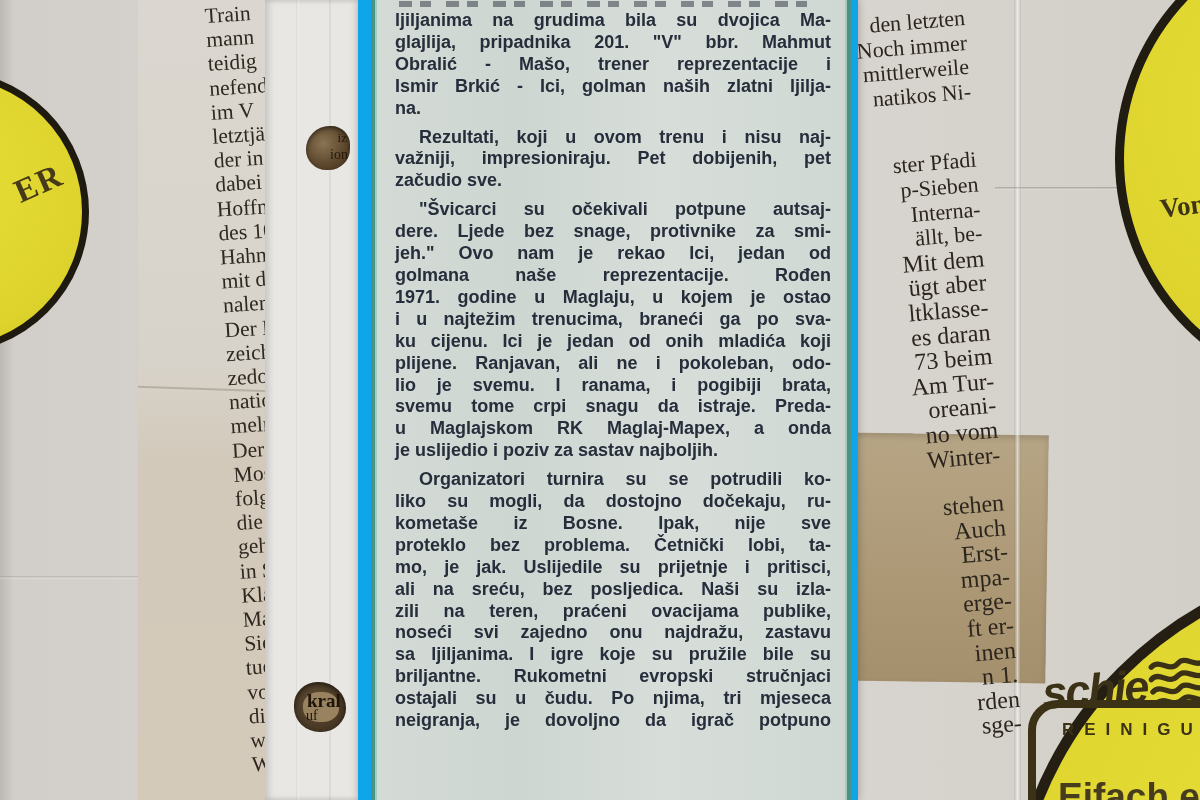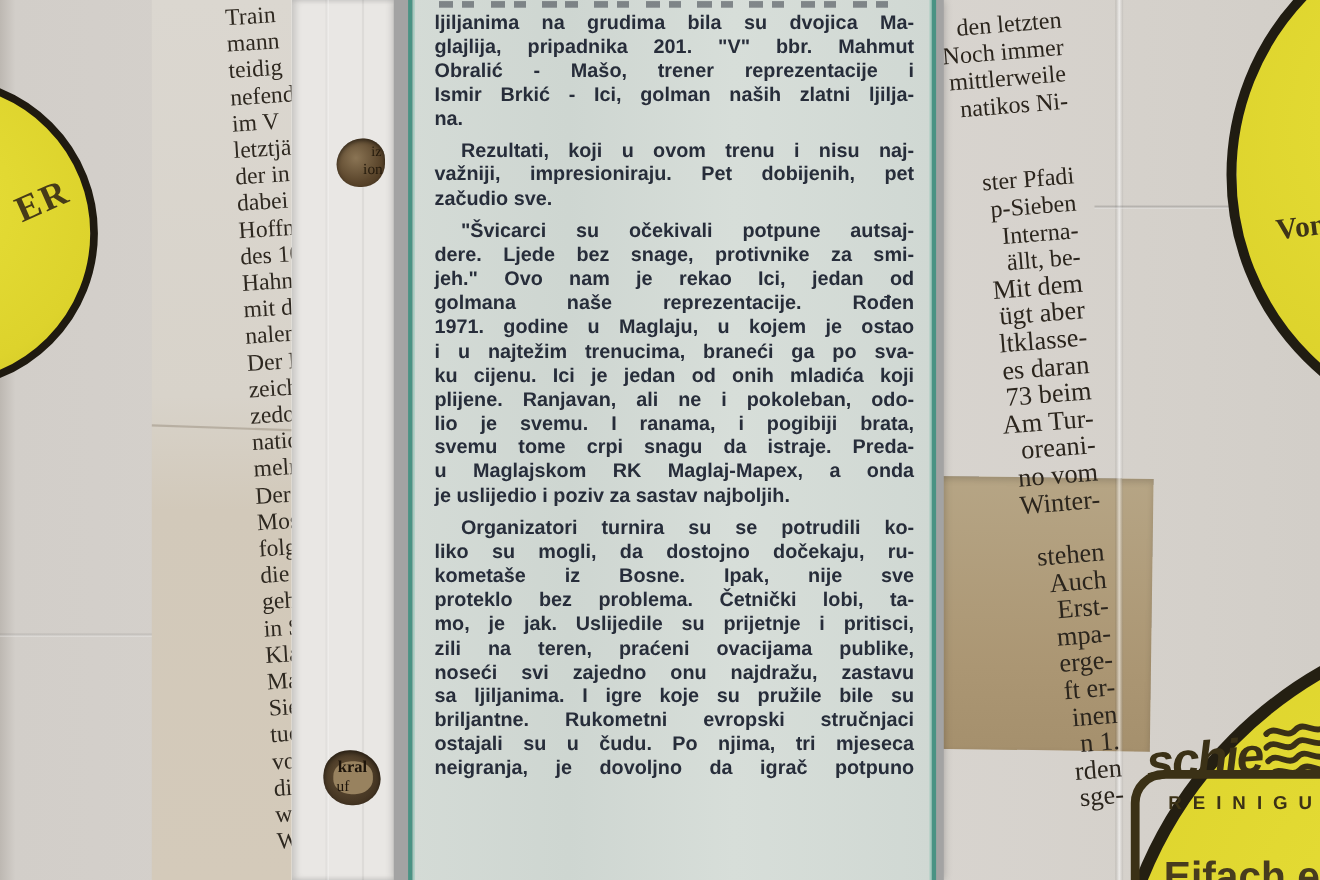--- a/index.html
+++ b/index.html
@@ -32,25 +32,25 @@
   .hole-top{left:41px;top:126px;width:44px;height:44px;border-radius:58% 46% 52% 50%;
       background:radial-gradient(circle at 40% 40%,#8a7454 0,#5a452b 60%,#463télé;);
       background:radial-gradient(circle at 40% 40%,#8a7454 0,#5a452b 60%,#46331d 100%);
       box-shadow:inset 0 2px 4px rgba(0,0,0,.5);color:#241a0c;}
   .hole-top .hfa{position:absolute;right:3px;top:4px;font-size:13px;}
   .hole-top .hfb{position:absolute;right:2px;top:21px;font-size:14px;}
   .hole-bottom{left:29px;top:682px;width:52px;height:50px;border-radius:48% 55% 50% 52%;
       background:radial-gradient(circle at 45% 45%,#6b563a 0,#4a3a26 55%,#38291a 100%);
       box-shadow:inset 0 2px 5px rgba(0,0,0,.5);}
   .hole-bottom .patch{position:absolute;left:9px;top:10px;width:36px;height:30px;border-radius:45%;background:#98825f;}
-  .hole-bottom .hfa{position:absolute;left:13px;top:8px;font-size:15px;font-weight:bold;color:#1d140a;}
+  .hole-bottom .hfa{position:absolute;left:13px;top:8px;font-size:19px;font-weight:bold;color:#1d140a;}
   .hole-bottom .hfb{position:absolute;left:12px;top:26px;font-size:14px;color:#1d140a;}
 
   
-  .center-backing{left:358px;top:0;width:500px;height:800px;z-index:5;background:#a3a3a3;
+  .center-backing{left:358px;top:0;width:500px;height:800px;z-index:5;background:#0ea5e9;
       box-shadow:0 0 8px rgba(0,0,0,.28);}
   .center-clip{position:absolute;left:13px;top:0;width:472px;height:800px;
       border-left:4px solid #4a9384;border-right:4px solid #4a9384;
       box-shadow:inset 2px 0 0 #a5ccc0, inset -2px 0 0 #a5ccc0;
       background:linear-gradient(90deg,#d4dbd6 0,#ced6d1 30%,#d7ded9 62%,#d0d8d3 100%);}
   .cut-remnant{position:absolute;top:1px;left:24px;right:26px;height:6px;opacity:.5;
       background:repeating-linear-gradient(90deg,#2a2f3a 0 13px,transparent 13px 21px,#2a2f3a 21px 32px,transparent 32px 47px);}
   .article{position:absolute;top:10px;left:20px;right:16px;
       font-family:"Liberation Sans",sans-serif;font-weight:700;font-size:18px;line-height:21.9px;
       color:#272d3a;letter-spacing:0;}
@@ -222,20 +222,21 @@
             <div class="aline">svemu tome crpi snagu da istraje. Preda-</div>
             <div class="aline">u Maglajskom RK Maglaj-Mapex, a onda</div>
             <div class="aline last">je uslijedio i poziv za sastav najboljih.</div>
           </div>
           <div class="para">
             <div class="aline first">Organizatori turnira su se potrudili ko-</div>
             <div class="aline">liko su mogli, da dostojno dočekaju, ru-</div>
             <div class="aline">kometaše iz Bosne. Ipak, nije sve</div>
             <div class="aline">proteklo bez problema. Četnički lobi, ta-</div>
             <div class="aline">mo, je jak. Uslijedile su prijetnje i pritisci,</div>
+            <div class="aline">ali na sreću, bez posljedica. Naši su izla-</div>
             <div class="aline">zili na teren, praćeni ovacijama publike,</div>
             <div class="aline">noseći svi zajedno onu najdražu, zastavu</div>
             <div class="aline">sa ljiljanima. I igre koje su pružile bile su</div>
             <div class="aline">briljantne. Rukometni evropski stručnjaci</div>
             <div class="aline">ostajali su u čudu. Po njima, tri mjeseca</div>
             <div class="aline last">neigranja, je dovoljno da igrač potpuno</div>
           </div>
         </div>
     </div>
   </div>

